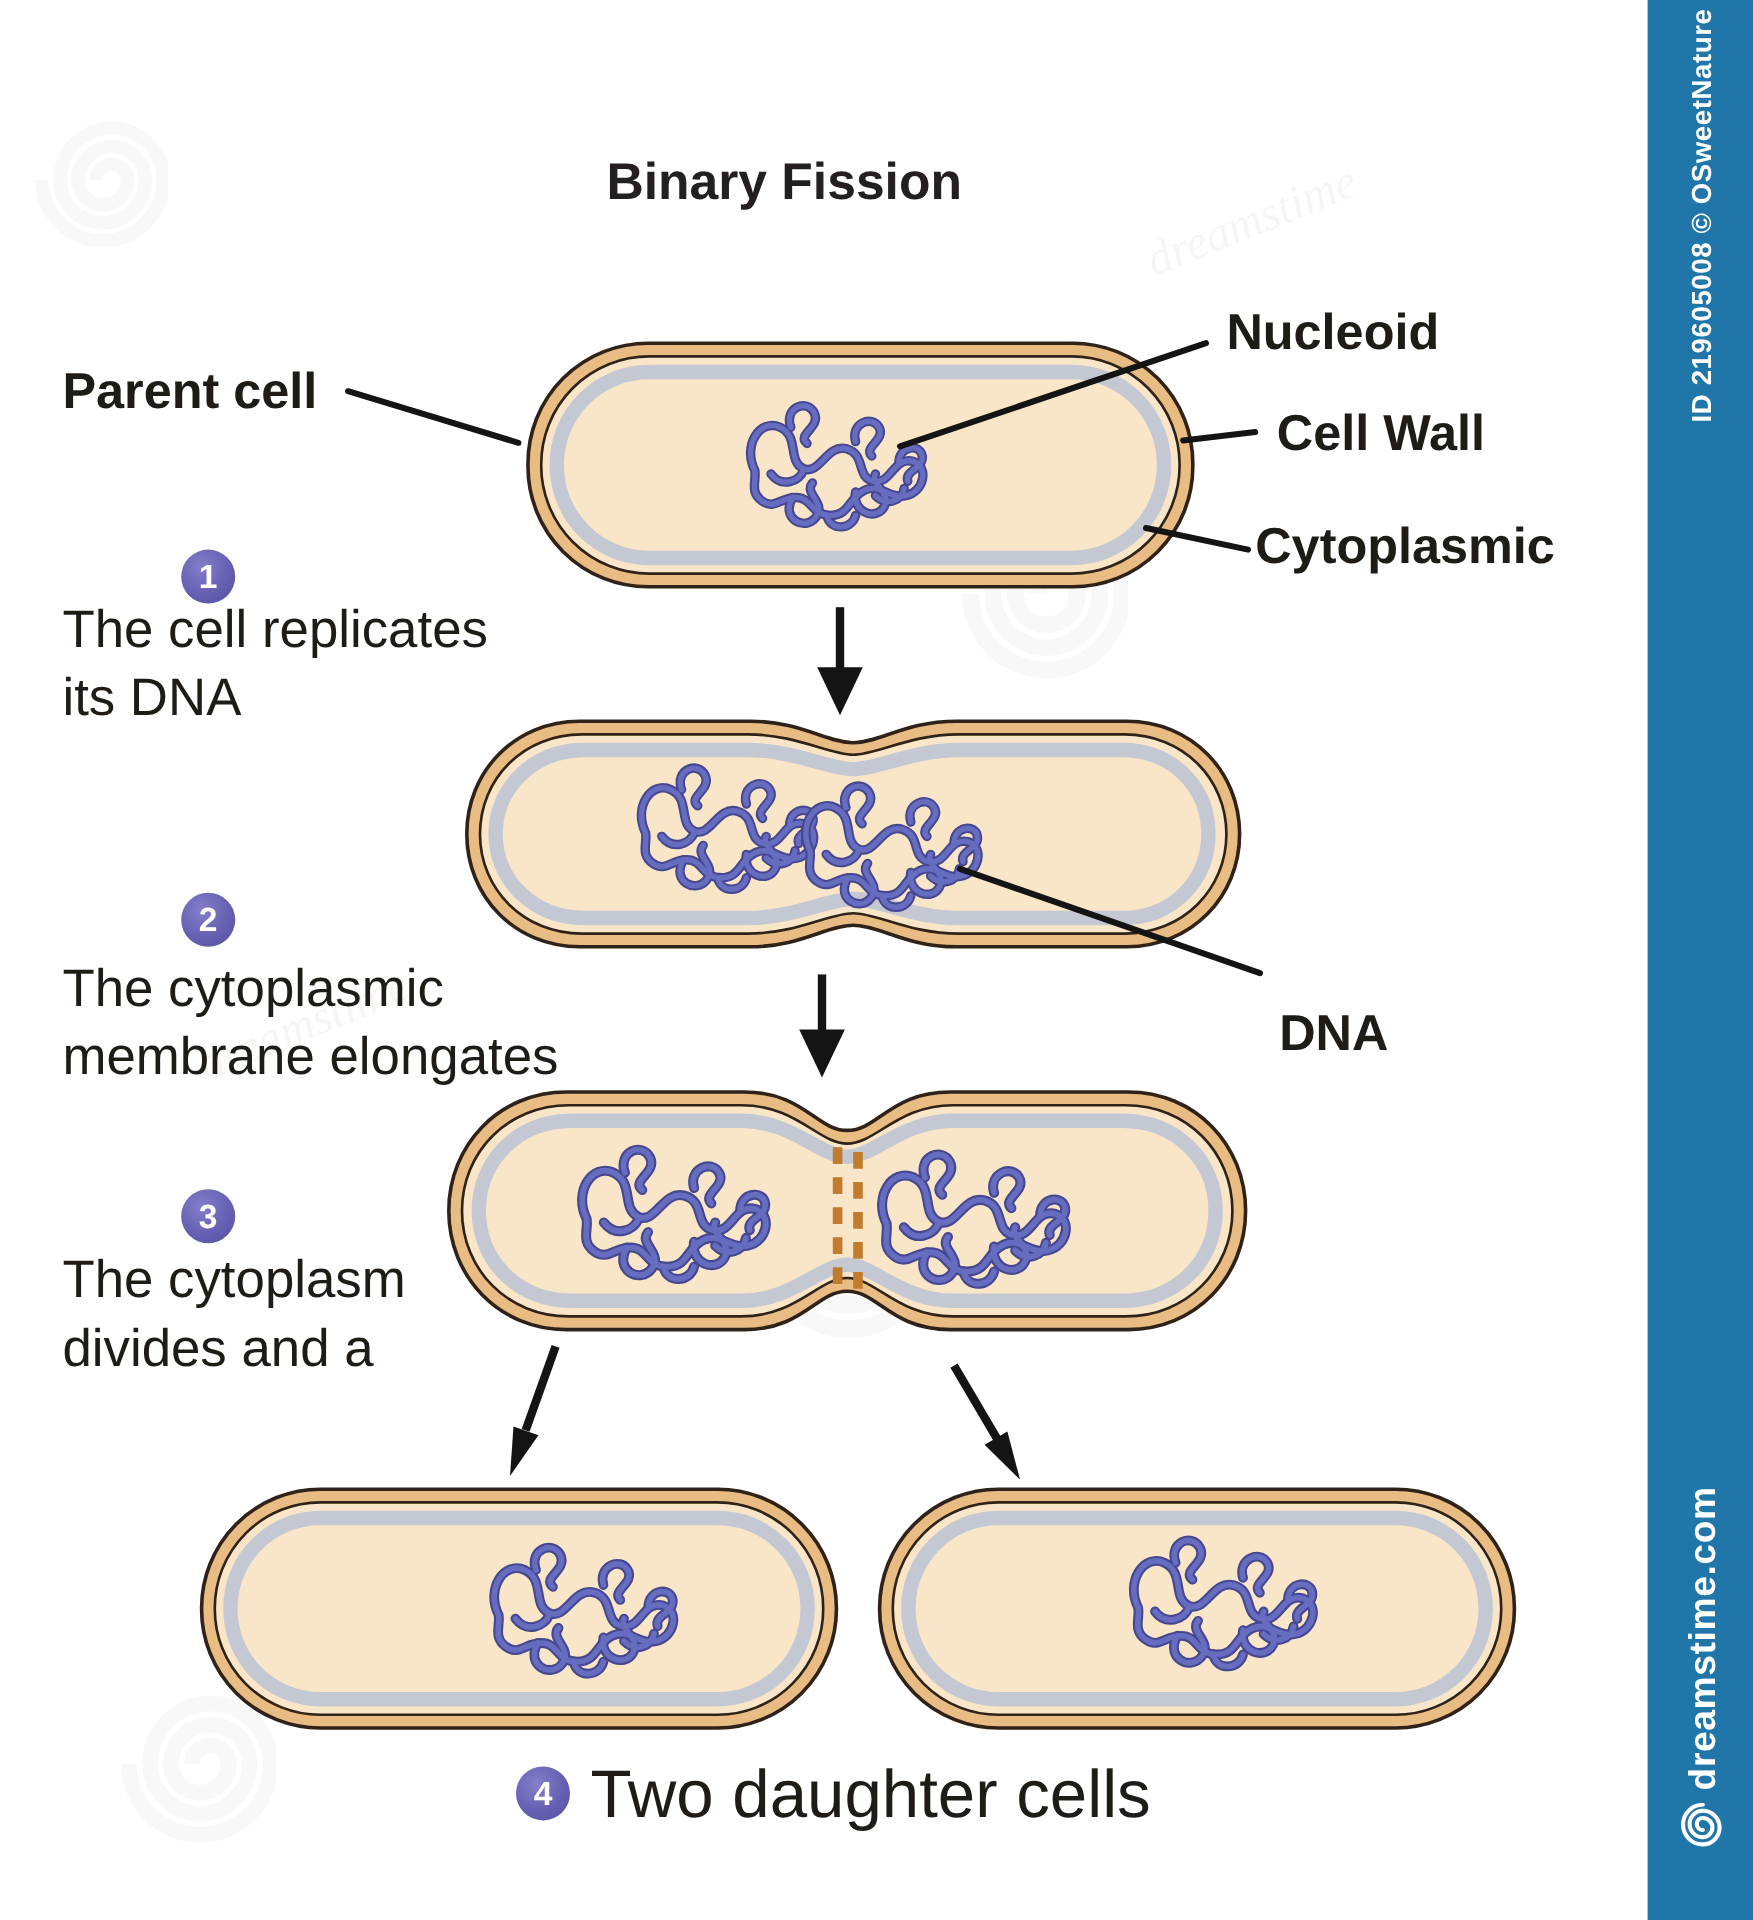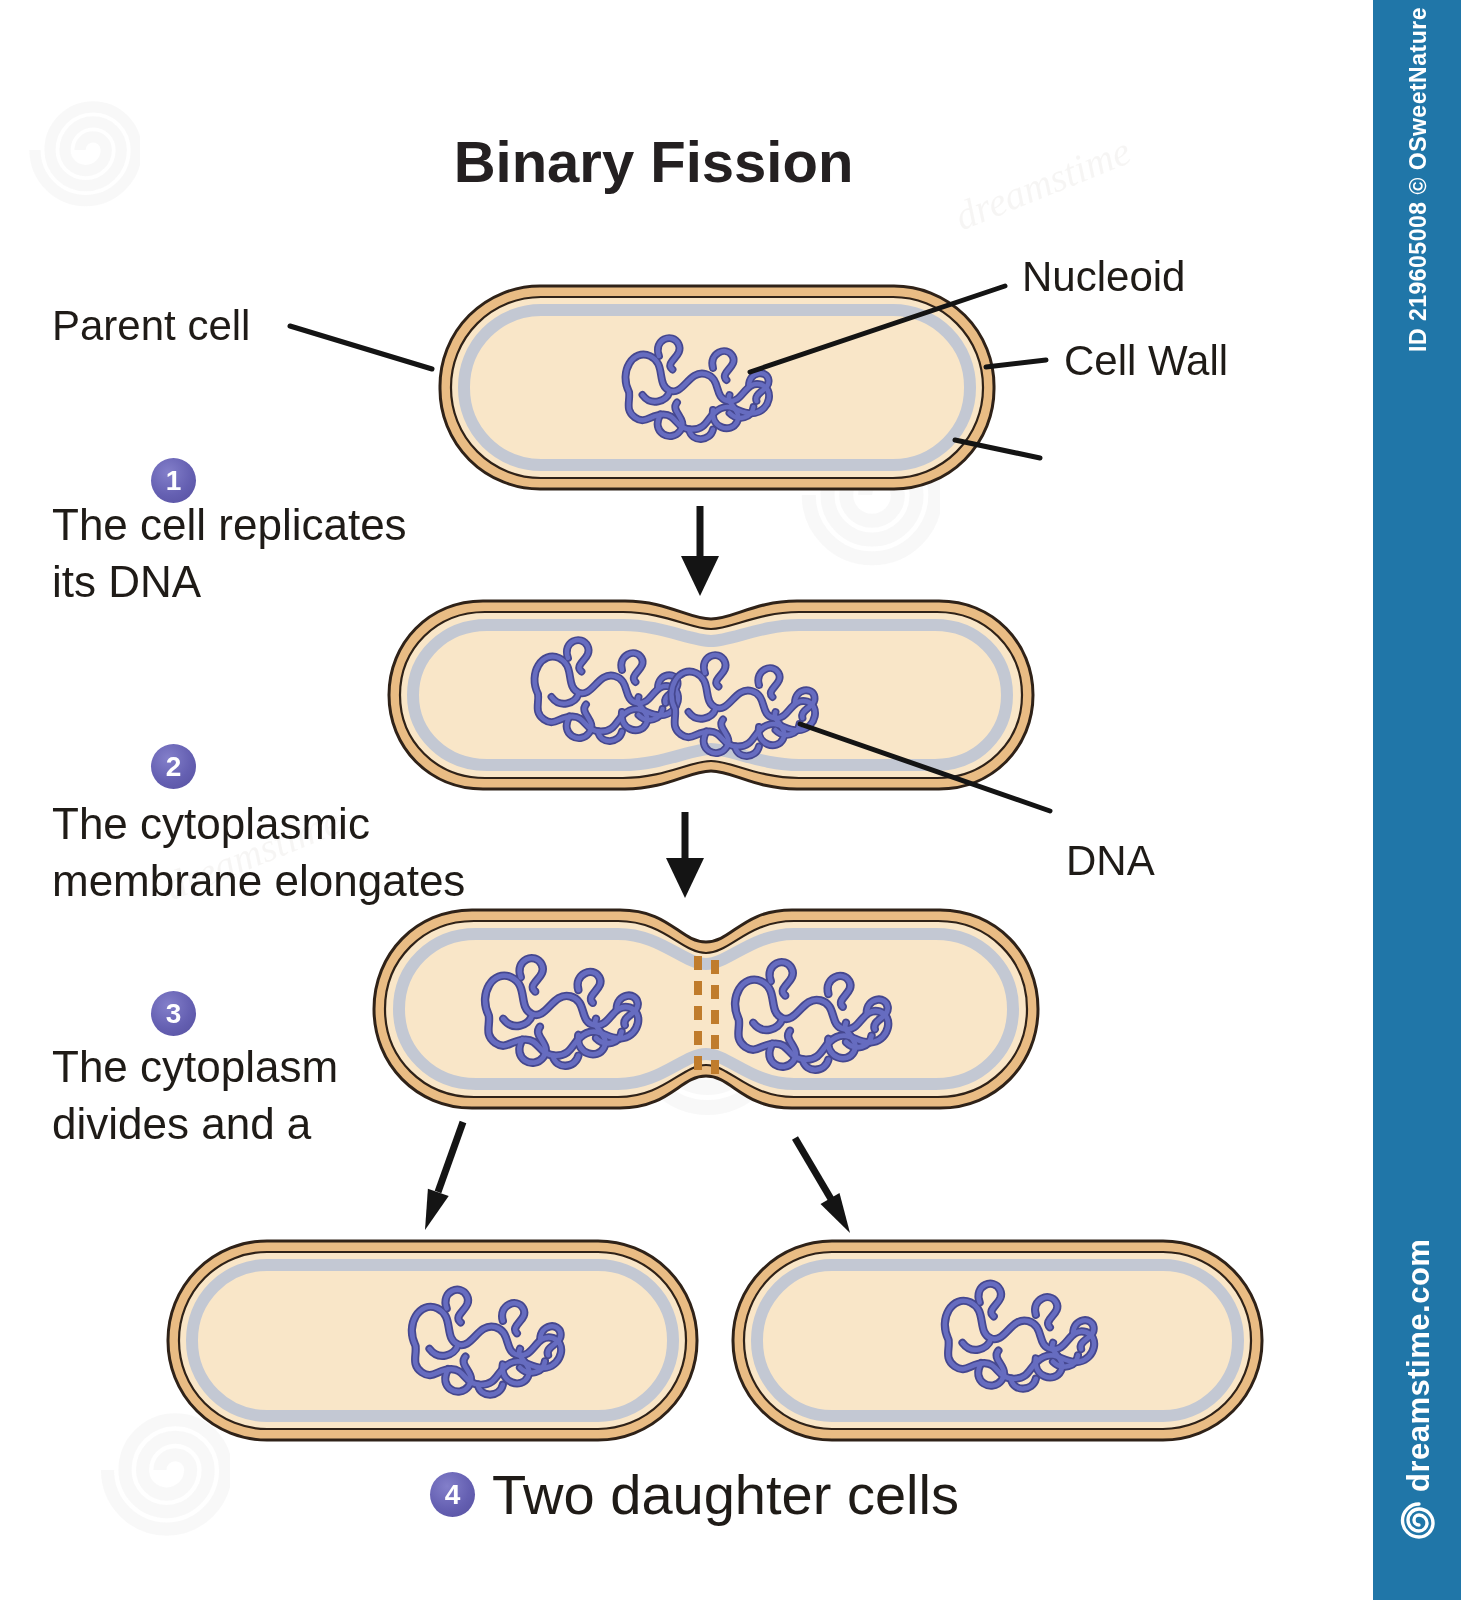--- a/index.html
+++ b/index.html
@@ -1,20 +1,20 @@
 <!DOCTYPE html>
 <html><head>
 <meta charset="utf-8">
 <style>
   html,body{margin:0;padding:0;background:#ffffff;}
   .canvas{position:relative;width:1461px;height:1600px;background:#ffffff;overflow:hidden;
           font-family:"Liberation Sans", sans-serif;color:#1f1b17;}
   .title{position:absolute;left:0;top:128px;width:1307px;text-align:center;
-         font-size:58px;font-weight:bold;letter-spacing:0px;color:#242021;}
-  .lbl{position:absolute;font-size:42px;font-weight:normal;line-height:54px;white-space:pre;}
+         font-size:43px;font-weight:bold;letter-spacing:0px;color:#242021;}
+  .lbl{position:absolute;font-size:42px;font-weight:bold;line-height:54px;white-space:pre;}
   .steptext{position:absolute;font-size:44px;font-weight:normal;line-height:57px;white-space:pre;}
   .badge{position:absolute;width:45px;height:45px;border-radius:50%;
          background:radial-gradient(circle at 38% 32%, #837fca 0%, #6560b2 55%, #554f9f 100%);
          display:flex;align-items:center;justify-content:center;}
   .badge span{color:#ffffff;font-size:28px;font-weight:bold;}
   .cellsvg{position:absolute;overflow:visible;}
   .overlay{position:absolute;left:0;top:0;pointer-events:none;}
   .dna-o{fill:none;stroke:#45478f;stroke-width:10.5;stroke-linecap:round;stroke-linejoin:round;}
   .dna-i{fill:none;stroke:#666cc0;stroke-width:6;stroke-linecap:round;stroke-linejoin:round;}
   .sidebar{position:absolute;left:1373px;top:0;width:88px;height:1600px;background:#2076a8;}
@@ -147,21 +147,21 @@
       <line x1="463" y1="1122" x2="438" y2="1192"></line>
       <polygon points="425,1230 448.7,1196 427.9,1188.7" stroke="none"></polygon>
       <line x1="795" y1="1138" x2="831" y2="1199"></line>
       <polygon points="850,1233 839.5,1192.9 820.5,1203.9" stroke="none"></polygon>
     </g>
   </svg>
 
   <div class="lbl" style="left:52px;top:299px">Parent cell</div>
   <div class="lbl" style="left:1022px;top:250px">Nucleoid</div>
   <div class="lbl" style="left:1064px;top:334px">Cell Wall</div>
-  <div class="lbl" style="left:1046px;top:428px"><br></div>
+  <div class="lbl" style="left:1046px;top:428px"><span>Cytoplasmic</span><br></div>
   <div class="lbl" style="left:1066px;top:780px"><br><span>DNA</span></div>
 
   <div class="badge" style="left:151px;top:458px">
       <span>1</span>
     </div>
   <div class="steptext" style="left:52px;top:496px"><span>The cell replicates</span><br><span>its DNA</span></div>
 
   <div class="badge" style="left:151px;top:744px">
       <span>2</span>
     </div>

